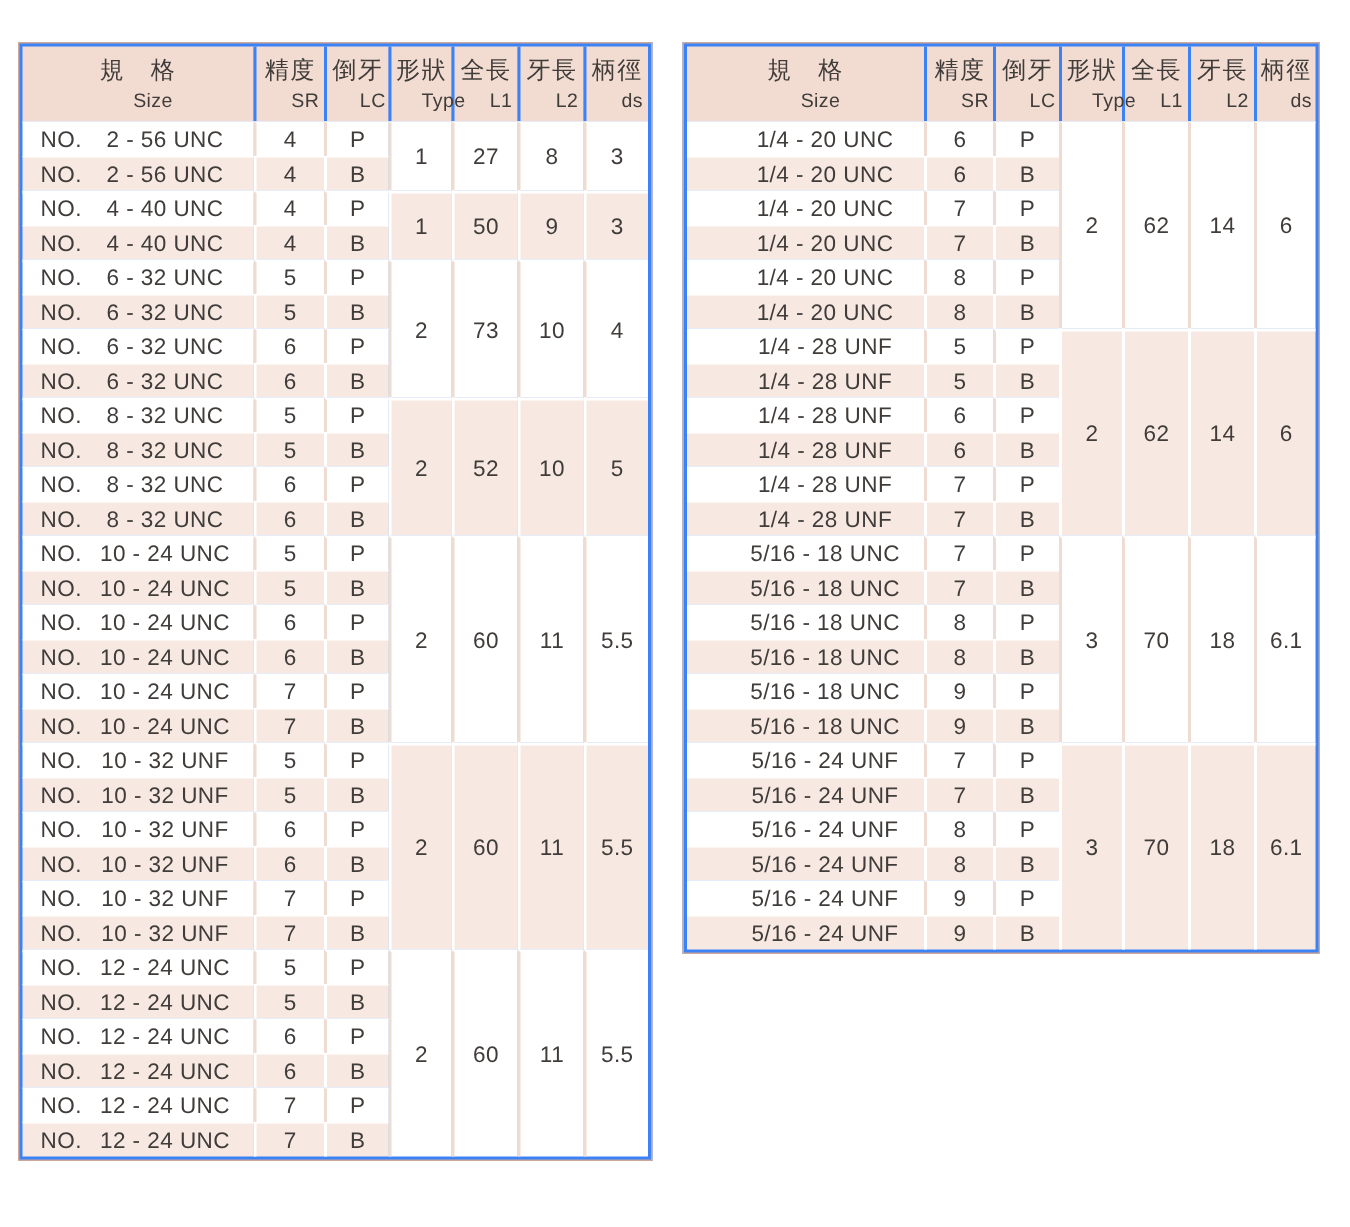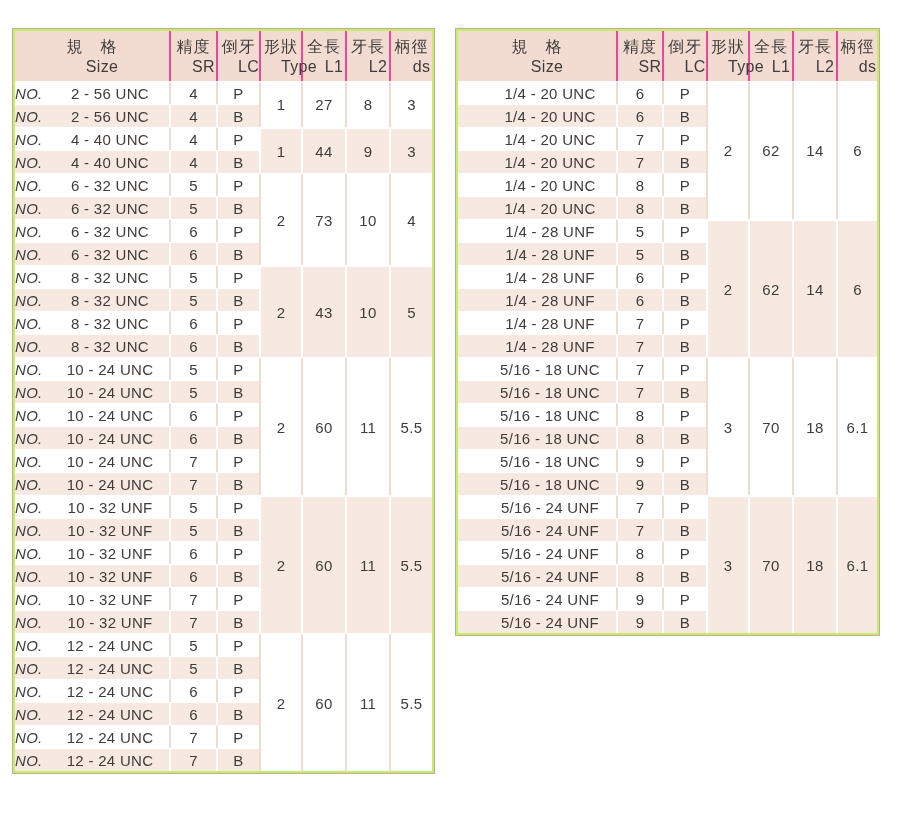--- a/index.html
+++ b/index.html
@@ -12,44 +12,44 @@
   .page {
     position: relative;
     width: 900px; height: 818px;
     background: #ffffff;
     overflow: hidden;
   }
   .tbl-wrap {
     position: absolute;
     top: 28px;
     border: 1px solid #cda79a;
-    background: #bef264;
+    background: #3b82f6;
     padding: 2px;
   }
   #left-wrap  { left: 12px;  width: 423px; }
   #right-wrap { left: 455px; width: 425px; }
 
   table {
     width: 100%;
     border-collapse: separate;
     border-spacing: 0;
     table-layout: fixed;
   }
   th {
     background: #f2dcd2;
     height: 50px;
     vertical-align: middle;
     text-align: center;
     font-weight: normal;
-    border-left: 2px solid #ec4899;
+    border-left: 2px solid #3b82f6;
     padding: 0;
   }
   th:first-child { border-left: none; }
   th .zh { font-size: 16px; letter-spacing: 1px; line-height: 1.35; }
-  th .en { font-size: 16px; letter-spacing: 0.3px; line-height: 1.2; margin-left: 20px; }
+  th .en { font-size: 13px; letter-spacing: 0.3px; line-height: 1.2; margin-left: 20px; }
 
   td {
     height: 23px;
     text-align: center;
     vertical-align: middle;
     font-size: 15px;
     letter-spacing: 0.3px;
     padding: 0;
     border-top: 1px solid #ffffff;
     border-left: 2px solid #eedcd3;
@@ -62,25 +62,24 @@
 
   tr.alt td.rowcell { background: #f7e9e2; border-left-color: #ffffff; }
   td.merged { background: #ffffff; }
   td.merged.malt { background: #f7e9e2; border-left-color: #ffffff; }
 
   td.size-cell { position: relative; }
   .size-pad-left  td.size-cell { padding-left: 36px; }
   .size-pad-right td.size-cell { padding-left: 26px; }
   .prefix {
     position: absolute;
-    left: 0; top: 0;
+    left: 12px; top: 0;
     height: 100%;
     display: inline-flex;
     align-items: center;
-    font-style: italic;
   }
 </style>
 </head>
 <body>
 
 <div class="page">
 
   <div class="tbl-wrap" id="left-wrap">
     <table class="size-pad-left">
       <colgroup>
@@ -137,21 +136,21 @@
           <tr class="alt">
             <td class="rowcell size-cell"><span class="prefix">NO.</span><span>2 - 56 UNC</span></td>
             <td class="rowcell">4</td>
             <td class="rowcell">B</td>
           </tr>
           <tr class="gstart">
             <td class="rowcell size-cell"><span class="prefix">NO.</span><span>4 - 40 UNC</span></td>
             <td class="rowcell">4</td>
             <td class="rowcell">P</td>
             <td class="merged malt" rowspan="2">1</td>
-            <td class="merged malt" rowspan="2">44</td>
+            <td class="merged malt" rowspan="2">50</td>
             <td class="merged malt" rowspan="2">9</td>
             <td class="merged malt" rowspan="2">3</td>
           </tr>
           <tr class="alt">
             <td class="rowcell size-cell"><span class="prefix">NO.</span><span>4 - 40 UNC</span></td>
             <td class="rowcell">4</td>
             <td class="rowcell">B</td>
           </tr>
           <tr class="gstart">
             <td class="rowcell size-cell"><span class="prefix">NO.</span><span>6 - 32 UNC</span></td>
@@ -175,21 +174,21 @@
           <tr class="alt">
             <td class="rowcell size-cell"><span class="prefix">NO.</span><span>6 - 32 UNC</span></td>
             <td class="rowcell">6</td>
             <td class="rowcell">B</td>
           </tr>
           <tr class="gstart">
             <td class="rowcell size-cell"><span class="prefix">NO.</span><span>8 - 32 UNC</span></td>
             <td class="rowcell">5</td>
             <td class="rowcell">P</td>
             <td class="merged malt" rowspan="4">2</td>
-            <td class="merged malt" rowspan="4">43</td>
+            <td class="merged malt" rowspan="4">52</td>
             <td class="merged malt" rowspan="4">10</td>
             <td class="merged malt" rowspan="4">5</td>
           </tr>
           <tr class="alt">
             <td class="rowcell size-cell"><span class="prefix">NO.</span><span>8 - 32 UNC</span></td>
             <td class="rowcell">5</td>
             <td class="rowcell">B</td>
           </tr>
           <tr>
             <td class="rowcell size-cell"><span class="prefix">NO.</span><span>8 - 32 UNC</span></td>

